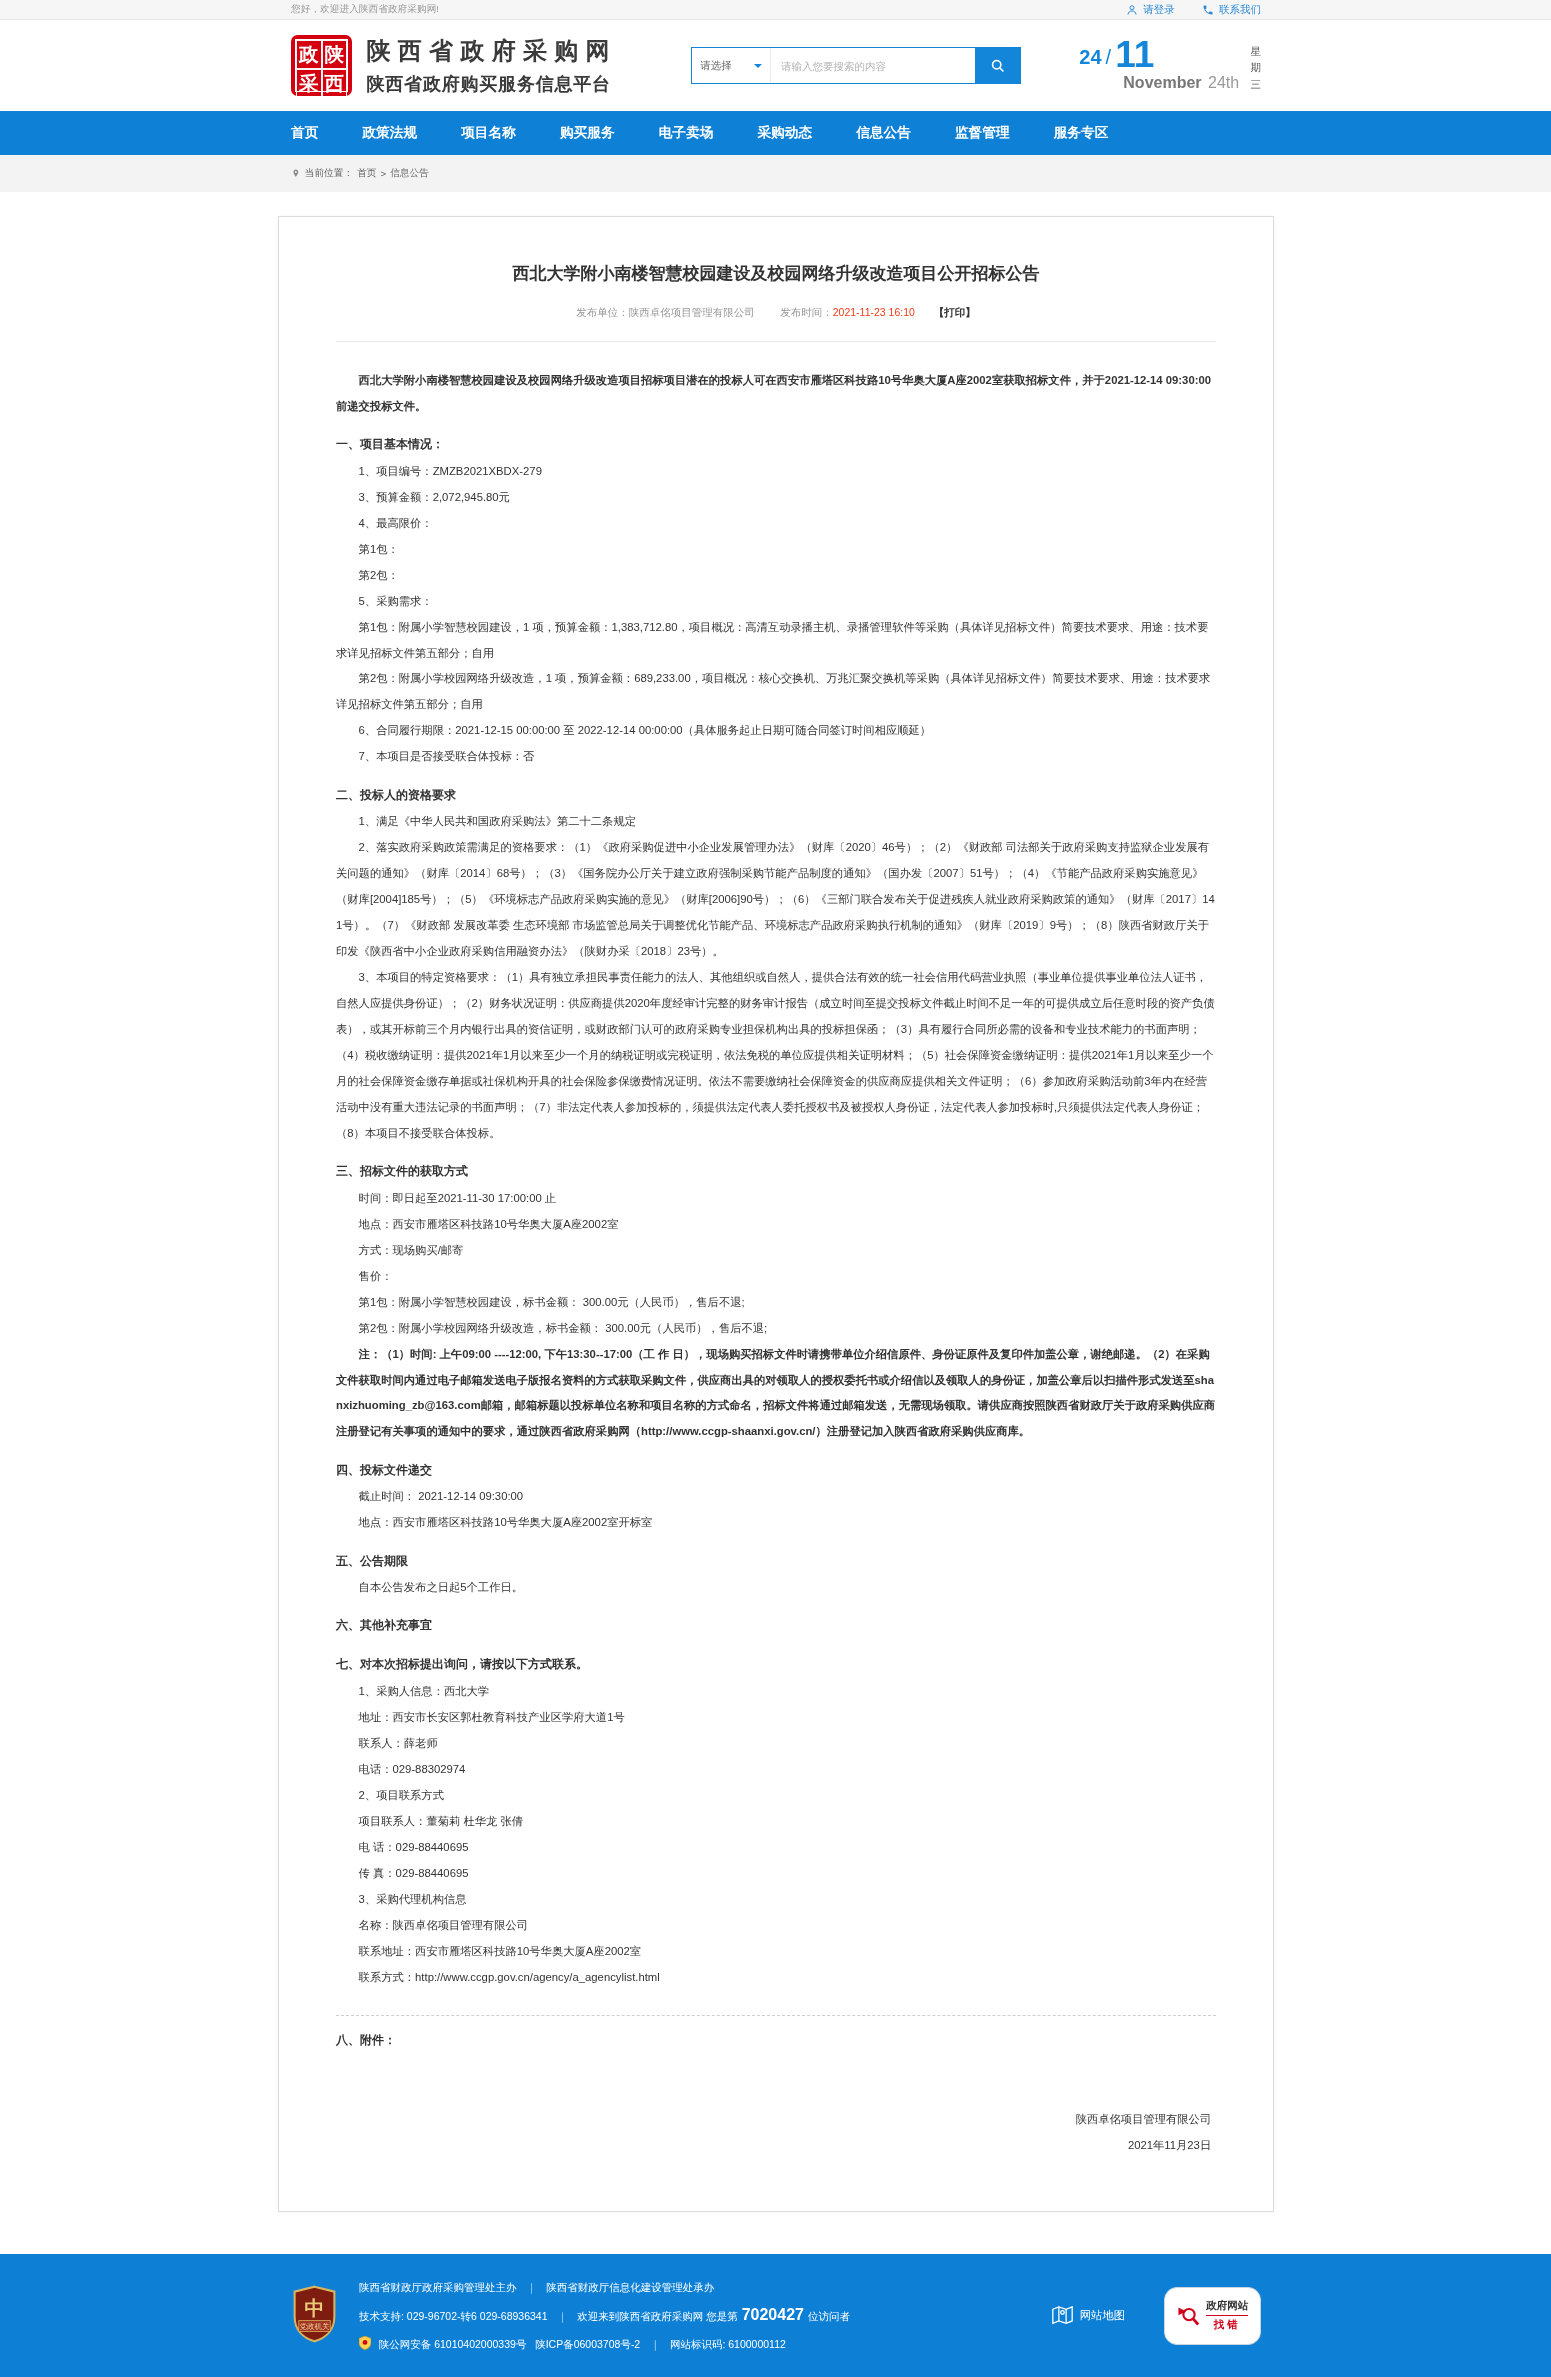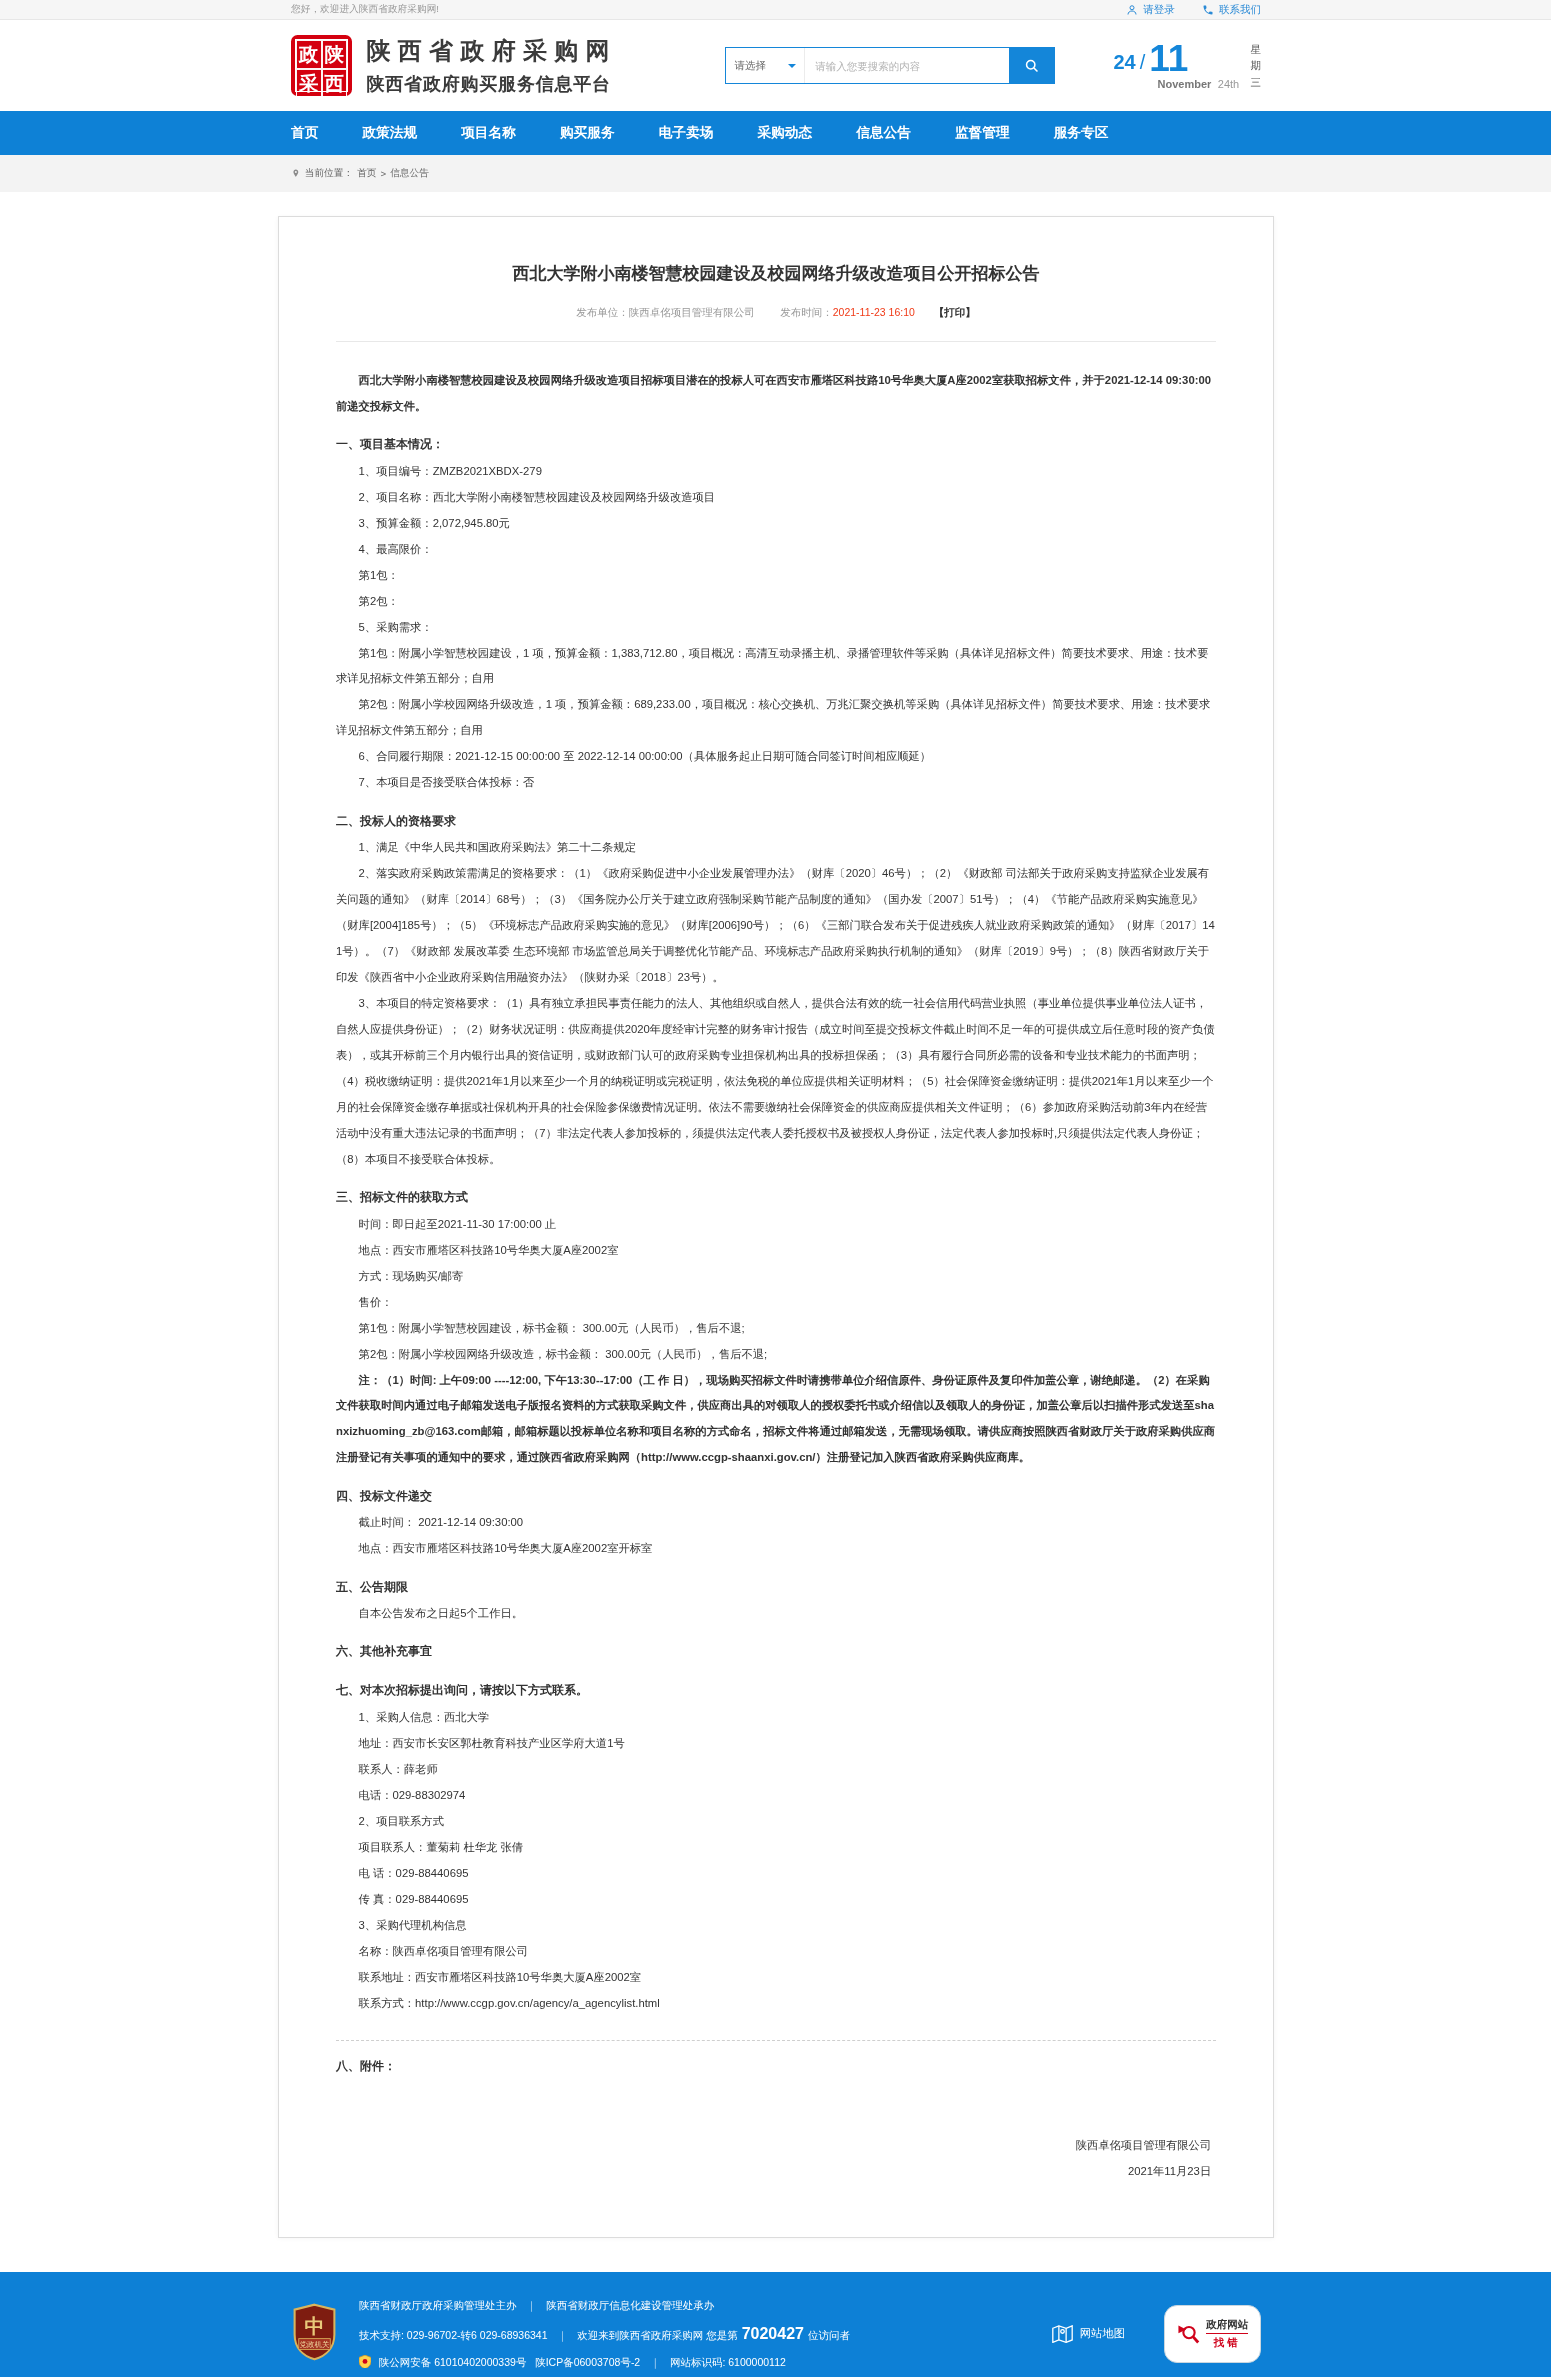--- a/index.html
+++ b/index.html
@@ -35,21 +35,21 @@
   .caret { width: 0; height: 0; border-left: 4px solid transparent; border-right: 4px solid transparent; border-top: 4.8px solid #1486d9; margin-left: 4.8px; }
   .search-input { width: 204px; border: none; outline: none; padding: 0 9.7px; font-size: 10.5px; color: #333; }
   .search-input::placeholder { color: #b3b3b3; }
   .search-btn { width: 45px; background: #1486d9; border: none; display: flex; align-items: center; justify-content: center; cursor: pointer; }
 
   .date-block { margin-left: 58px; display: flex; align-items: flex-end; }
   .date-top { display: flex; align-items: flex-end; }
   .d-day { font-size: 20px; font-weight: bold; color: #1486d9; line-height: 1; padding-bottom: 3.2px; }
   .d-slash { font-size: 20px; color: #1486d9; margin: 0 4px; line-height: 1; padding-bottom: 3.2px; }
   .d-month { font-size: 37px; font-weight: bold; color: #1486d9; line-height: 0.85; }
-  .date-sub { margin-top: 3.2px; font-size: 11px; color: #999; white-space: nowrap; padding-left: 44px; }
+  .date-sub { margin-top: 3.2px; font-size: 16px; color: #999; white-space: nowrap; padding-left: 44px; }
   .date-sub .m-name { font-weight: bold; color: #777; margin-right: 6.5px; }
   .weekday { margin-left: 11.3px; display: flex; flex-direction: column; align-items: center; font-size: 10.5px; color: #555; line-height: 1.55; }
 
   
   .nav { background: #0e81d6; height: 44px; }
   .nav .container { display: flex; align-items: center; height: 100%; }
   .nav-item { color: #fff; font-size: 13.7px; font-weight: bold; margin-right: 44px; text-decoration: none; cursor: pointer; white-space: nowrap; }
 
   
   .crumb-bar { background: #f3f3f3; height: 37px; }
@@ -196,21 +196,20 @@
       <div class="article-meta">
         <span class="meta-pub"><span>发布单位：</span><span>陕西卓佲项目管理有限公司</span></span>
         <span><span>发布时间：</span><span class="meta-time-val">2021-11-23 16:10</span></span>
         <span class="meta-print">【打印】</span>
       </div>
       <div class="meta-divider"></div>
       <div class="article-body">
           <p class="para k-intro">西北大学附小南楼智慧校园建设及校园网络升级改造项目招标项目潜在的投标人可在西安市雁塔区科技路10号华奥大厦A座2002室获取招标文件，并于2021-12-14 09:30:00前递交投标文件。</p>
           <p class="para k-h">一、项目基本情况：</p>
           <p class="para k-item">1、项目编号：ZMZB2021XBDX-279</p>
-          <p class="para k-item">2、项目名称：西北大学附小南楼智慧校园建设及校园网络升级改造项目</p>
           <p class="para k-item">3、预算金额：2,072,945.80元</p>
           <p class="para k-item">4、最高限价：</p>
           <p class="para k-item">第1包：</p>
           <p class="para k-item">第2包：</p>
           <p class="para k-item">5、采购需求：</p>
           <p class="para k-item">第1包：附属小学智慧校园建设，1 项，预算金额：1,383,712.80，项目概况：高清互动录播主机、录播管理软件等采购（具体详见招标文件）简要技术要求、用途：技术要求详见招标文件第五部分；自用</p>
           <p class="para k-item">第2包：附属小学校园网络升级改造，1 项，预算金额：689,233.00，项目概况：核心交换机、万兆汇聚交换机等采购（具体详见招标文件）简要技术要求、用途：技术要求详见招标文件第五部分；自用</p>
           <p class="para k-item">6、合同履行期限：2021-12-15 00:00:00 至 2022-12-14 00:00:00（具体服务起止日期可随合同签订时间相应顺延）</p>
           <p class="para k-item">7、本项目是否接受联合体投标：否</p>
           <p class="para k-h">二、投标人的资格要求</p>

